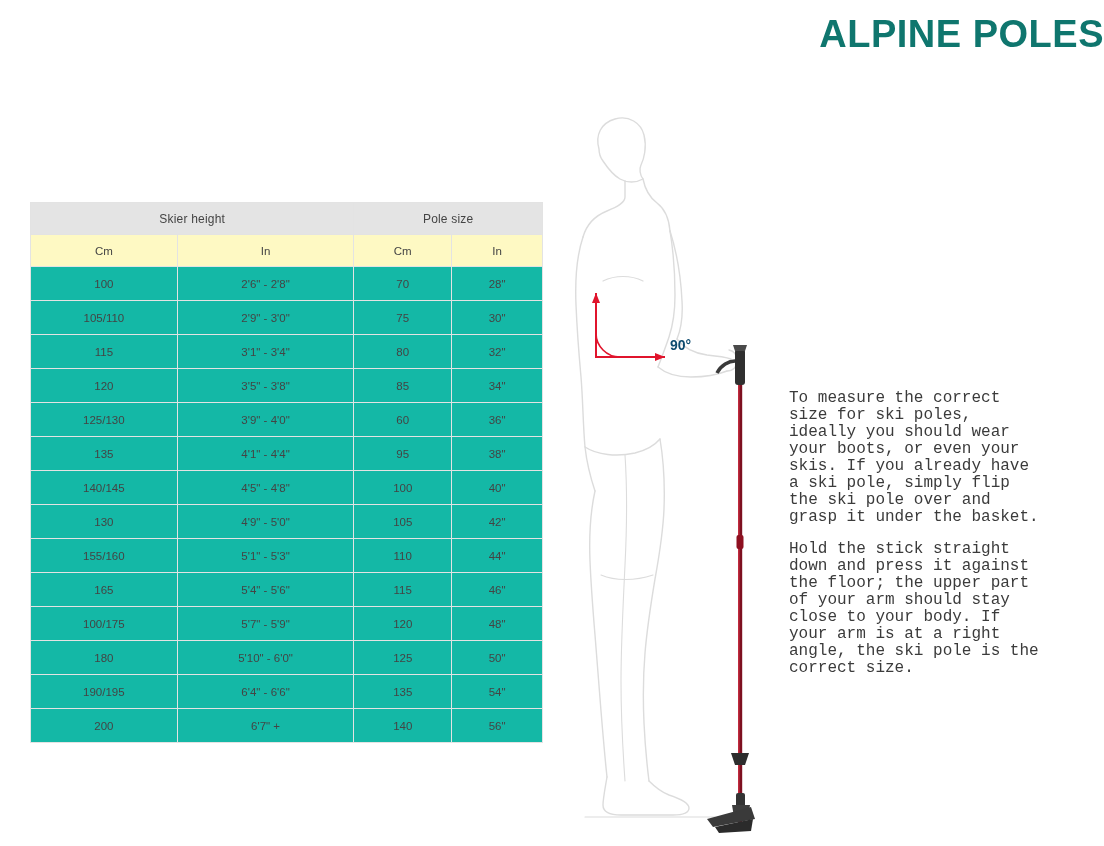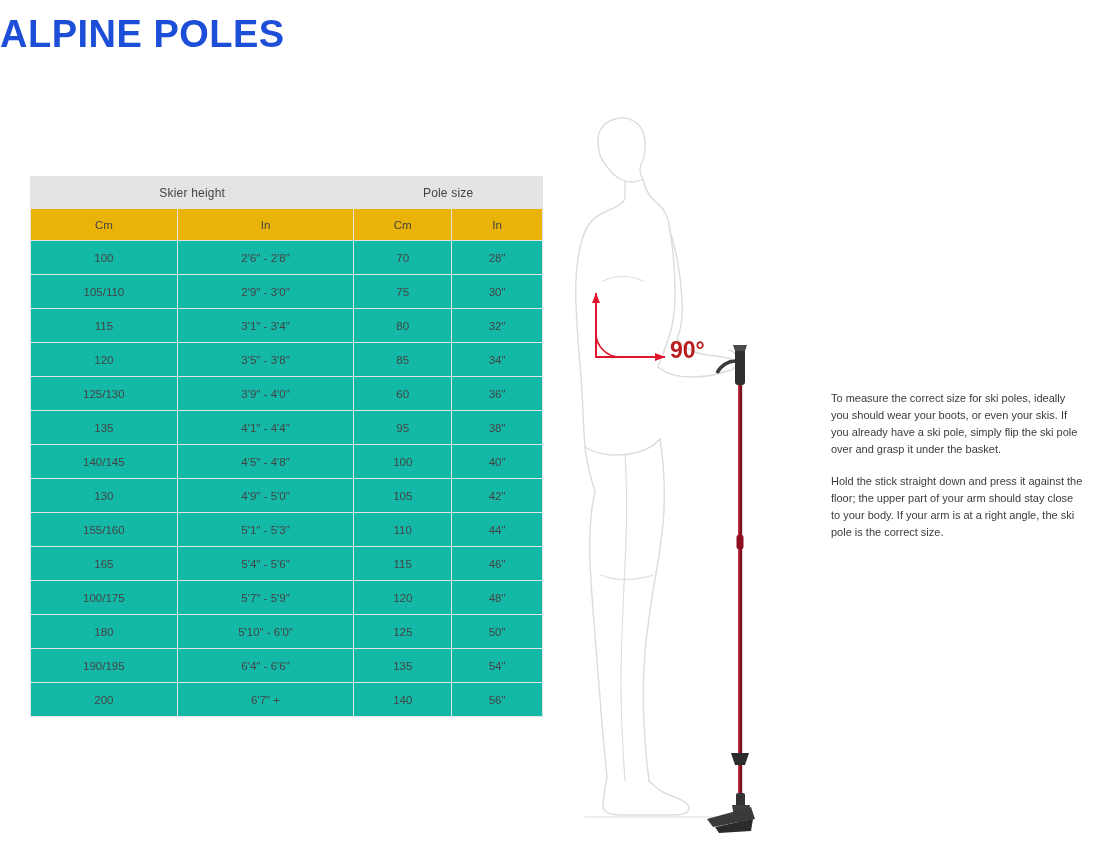--- a/index.html
+++ b/index.html
@@ -10,30 +10,30 @@
     width: 1104px; height: 846px;
     background: #ffffff;
     font-family: "Liberation Sans", sans-serif;
     color: #333333;
     position: relative;
     overflow: hidden;
   }
   .page-title {
     position: absolute;
     top: 13px; left: 0; right: 0;
-    text-align: left;
+    text-align: right;
     font-size: 38px;
     font-weight: bold;
     letter-spacing: 0.5px;
-    color: #1d4ed8;
+    color: #0f766e;
   }
   
   .table-wrap {
     position: absolute;
-    left: 30px; top: 176px;
+    left: 30px; top: 202px;
     width: 513px;
   }
   table.size-chart {
     border-collapse: collapse;
     width: 100%;
     font-size: 11.5px;
   }
   table.size-chart th, table.size-chart td {
     border: 1px solid #e3e3e3;
     text-align: center;
@@ -43,21 +43,21 @@
   .grp-row th {
     background: #e4e4e4;
     color: #e0142c;
     font-weight: bold;
     font-size: 12px;
     height: 32px;
     letter-spacing: .2px;
     border-bottom: 1px solid #d8d8d8;
   }
   .sub-row th {
-    background: #eab308;
+    background: #fef9c3;
     color: #4a4a4a;
     font-weight: bold;
     font-size: 11.5px;
     height: 32px;
   }
   table.size-chart tbody td {
     height: 34px;
     background: #14b8a6;
   }
   col.c1 { width: 147px; }
@@ -69,34 +69,35 @@
   .figure {
     position: absolute;
     left: 565px; top: 105px;
     width: 230px; height: 740px;
   }
   .figure svg { display: block; }
 
   .angle-label {
     position: absolute;
     left: 105px; top: 232px;
-    font-size: 23px;
-    font-weight: bold;
-    color: #b91c1c;
+    font-size: 14px;
+    font-weight: bold;
+    color: #0c4a6e;
     letter-spacing: 0px;
   }
 
   
   .side-text {
     position: absolute;
-    left: 831px; top: 390px;
+    left: 789px; top: 390px;
     width: 252px;
-    font-size: 11px;
+    font-size: 16px;
     line-height: 17px;
     color: #3b3b3b;
+    font-family: Liberation Mono, monospace;
   }
   .side-text p { margin: 0 0 15px 0; }
   .side-text p:last-child { margin-bottom: 11px; }
 </style>
 </head>
 <body>
 
 <div class="page-title">ALPINE POLES</div>
 
 <div class="table-wrap">

